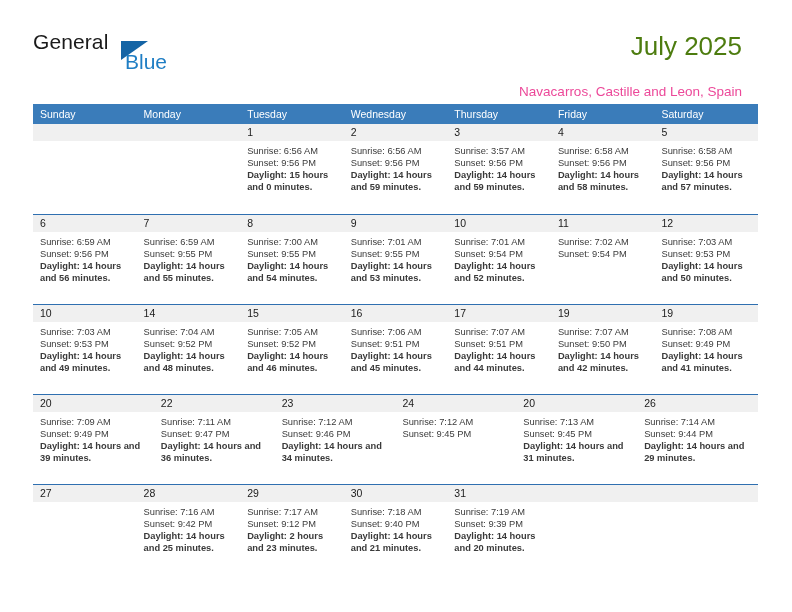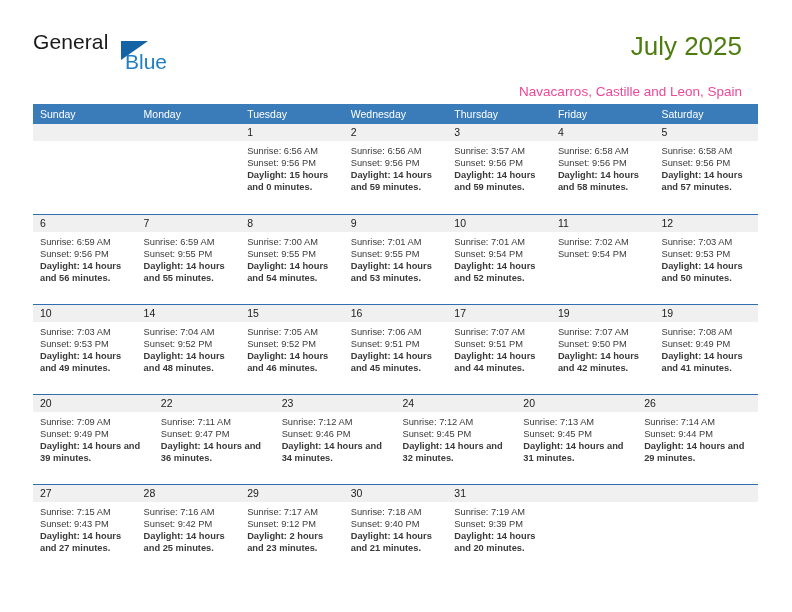--- a/index.html
+++ b/index.html
@@ -367,21 +367,20 @@
               <div>Sunrise: 7:12 AM</div>
               <div>Sunset: 9:46 PM</div>
               <div class="daylight">Daylight: 14 hours and 34 minutes.</div>
             </div>
           </div>
           <div class="daycell">
             <div class="daynum-band">24</div>
             <div class="detail">
               <div>Sunrise: 7:12 AM</div>
               <div>Sunset: 9:45 PM</div>
-              <div class="daylight">Daylight: 14 hours and 32 minutes.</div>
             </div>
           </div>
           <div class="daycell">
             <div class="daynum-band">20</div>
             <div class="detail">
               <div>Sunrise: 7:13 AM</div>
               <div>Sunset: 9:45 PM</div>
               <div class="daylight">Daylight: 14 hours and 31 minutes.</div>
             </div>
           </div>
@@ -390,25 +389,20 @@
             <div class="detail">
               <div>Sunrise: 7:14 AM</div>
               <div>Sunset: 9:44 PM</div>
               <div class="daylight">Daylight: 14 hours and 29 minutes.</div>
             </div>
           </div>
         </div>
         <div class="week">
           <div class="daycell">
             <div class="daynum-band">27</div>
-            <div class="detail">
-              <div>Sunrise: 7:15 AM</div>
-              <div>Sunset: 9:43 PM</div>
-              <div class="daylight">Daylight: 14 hours and 27 minutes.</div>
-            </div>
           </div>
           <div class="daycell">
             <div class="daynum-band">28</div>
             <div class="detail">
               <div>Sunrise: 7:16 AM</div>
               <div>Sunset: 9:42 PM</div>
               <div class="daylight">Daylight: 14 hours and 25 minutes.</div>
             </div>
           </div>
           <div class="daycell">

